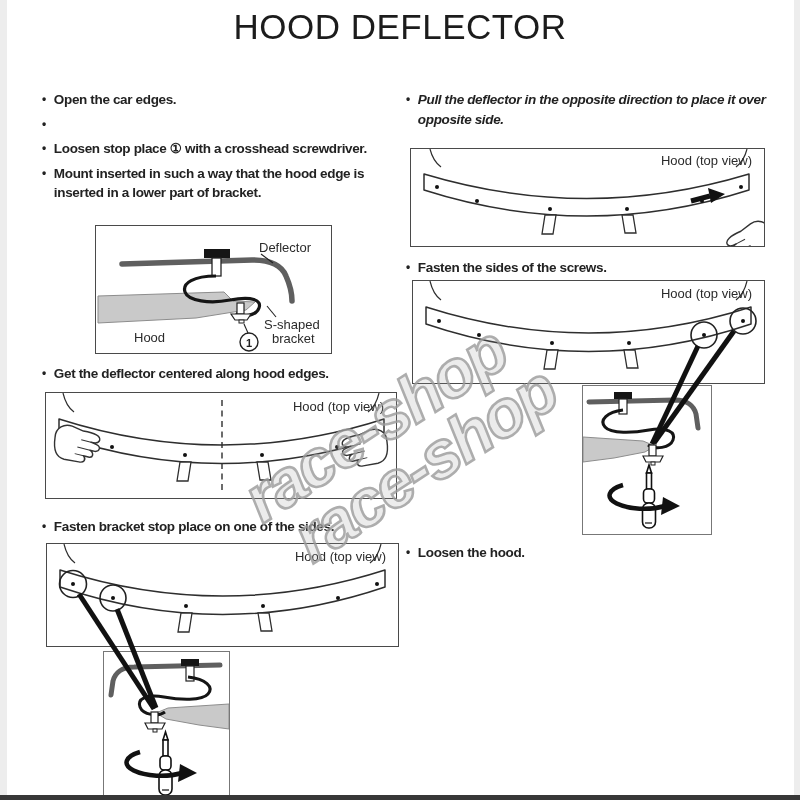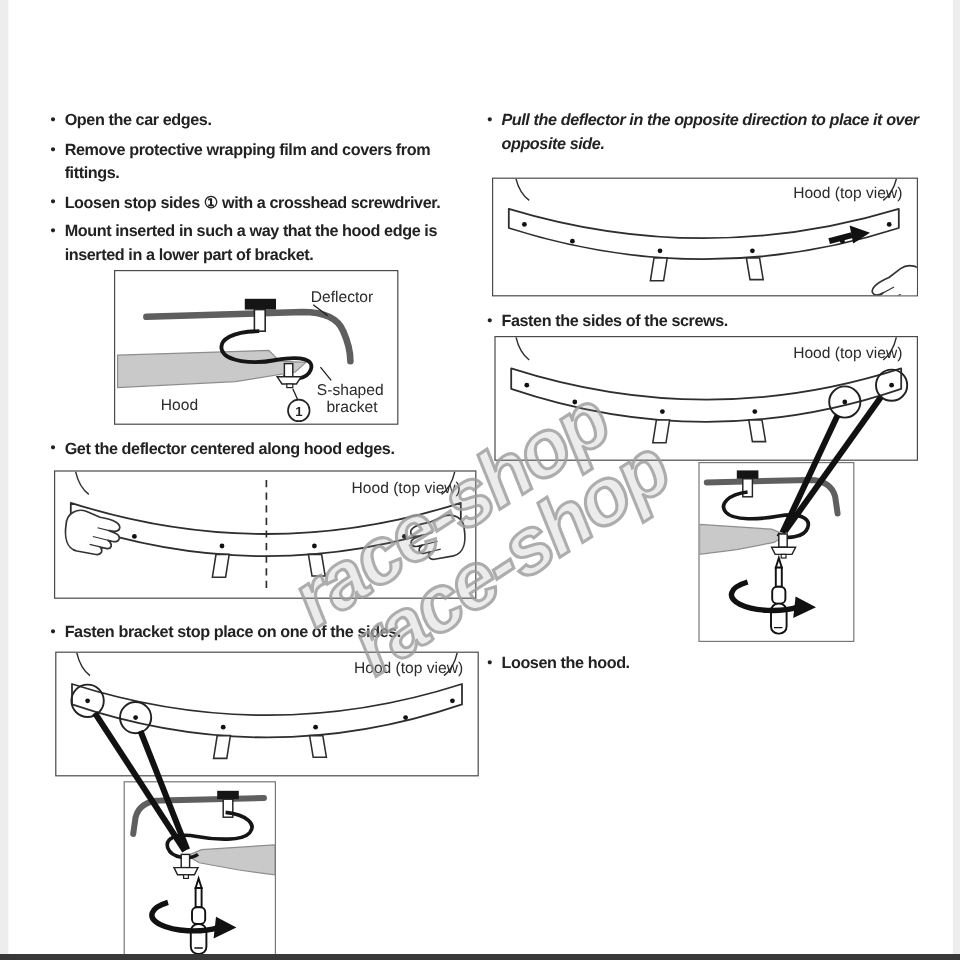--- a/index.html
+++ b/index.html
@@ -36,34 +36,34 @@
   .lbl{font-size:13px;fill:#2b2b2b;}
 </style>
 </head>
 <body>
 
 <div class="page">
   <div class="edge l"></div>
   <div class="edge r"></div>
 
   <div class="title">
+    <div>HOOD DEFLECTOR</div>
   </div>
 
   <div class="bullets top-left">
     <div class="bullet">
       <span class="dot">•</span>
       <span class="btxt">Open the car edges.</span>
     </div>
     <div class="bullet w308">
       <span class="dot">•</span>
-      <span class="btxt">Remove protective wrapping film and covers from fittings.</span>
     </div>
     <div class="bullet" style="margin-top:3px;">
       <span class="dot">•</span>
-      <span class="btxt">Loosen stop sides ① with a crosshead screwdriver.</span>
+      <span class="btxt">Loosen stop place ① with a crosshead screwdriver.</span>
     </div>
     <div class="bullet w345" style="margin-top:4px;">
       <span class="dot">•</span>
       <span class="btxt">Mount inserted in such a way that the hood edge is inserted in a lower part of bracket.</span>
     </div>
   </div>
 
   <div class="bullets top-right">
     <div class="bullet w372">
       <span class="dot">•</span>

